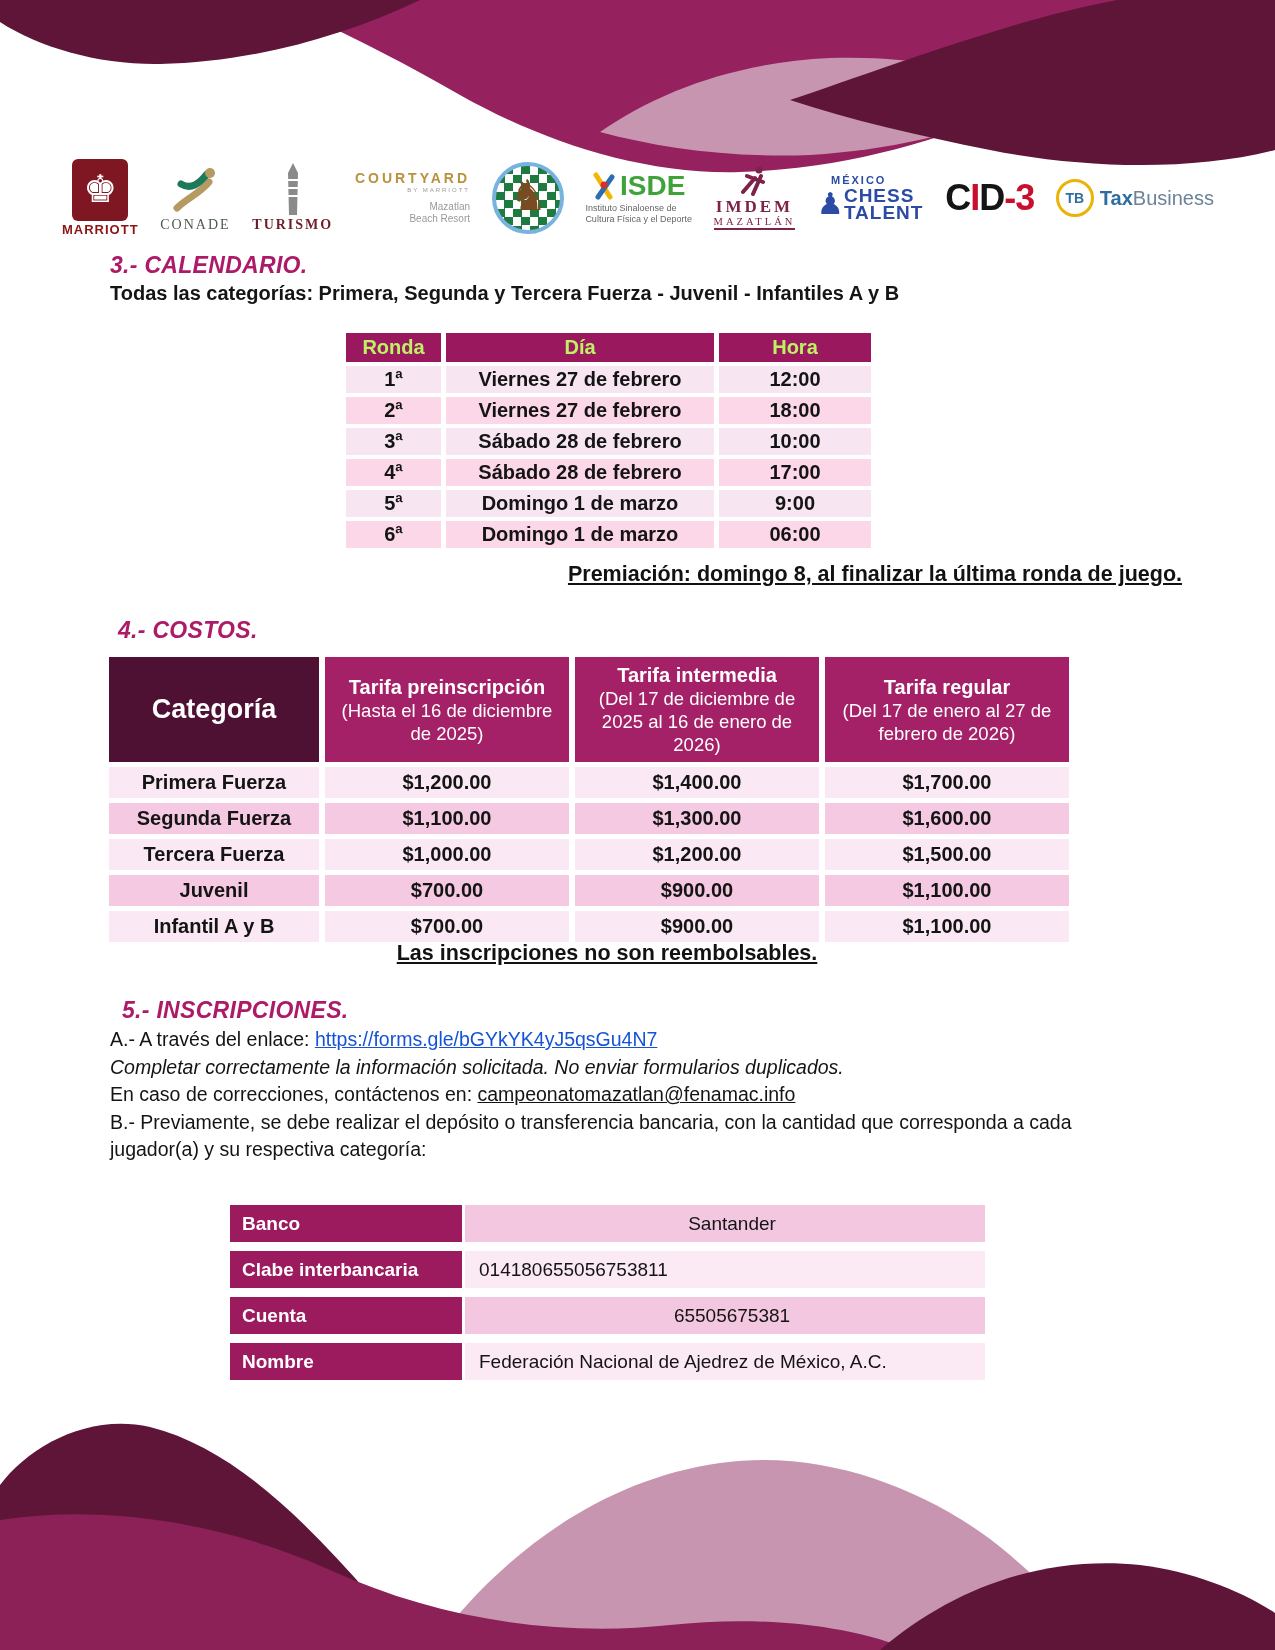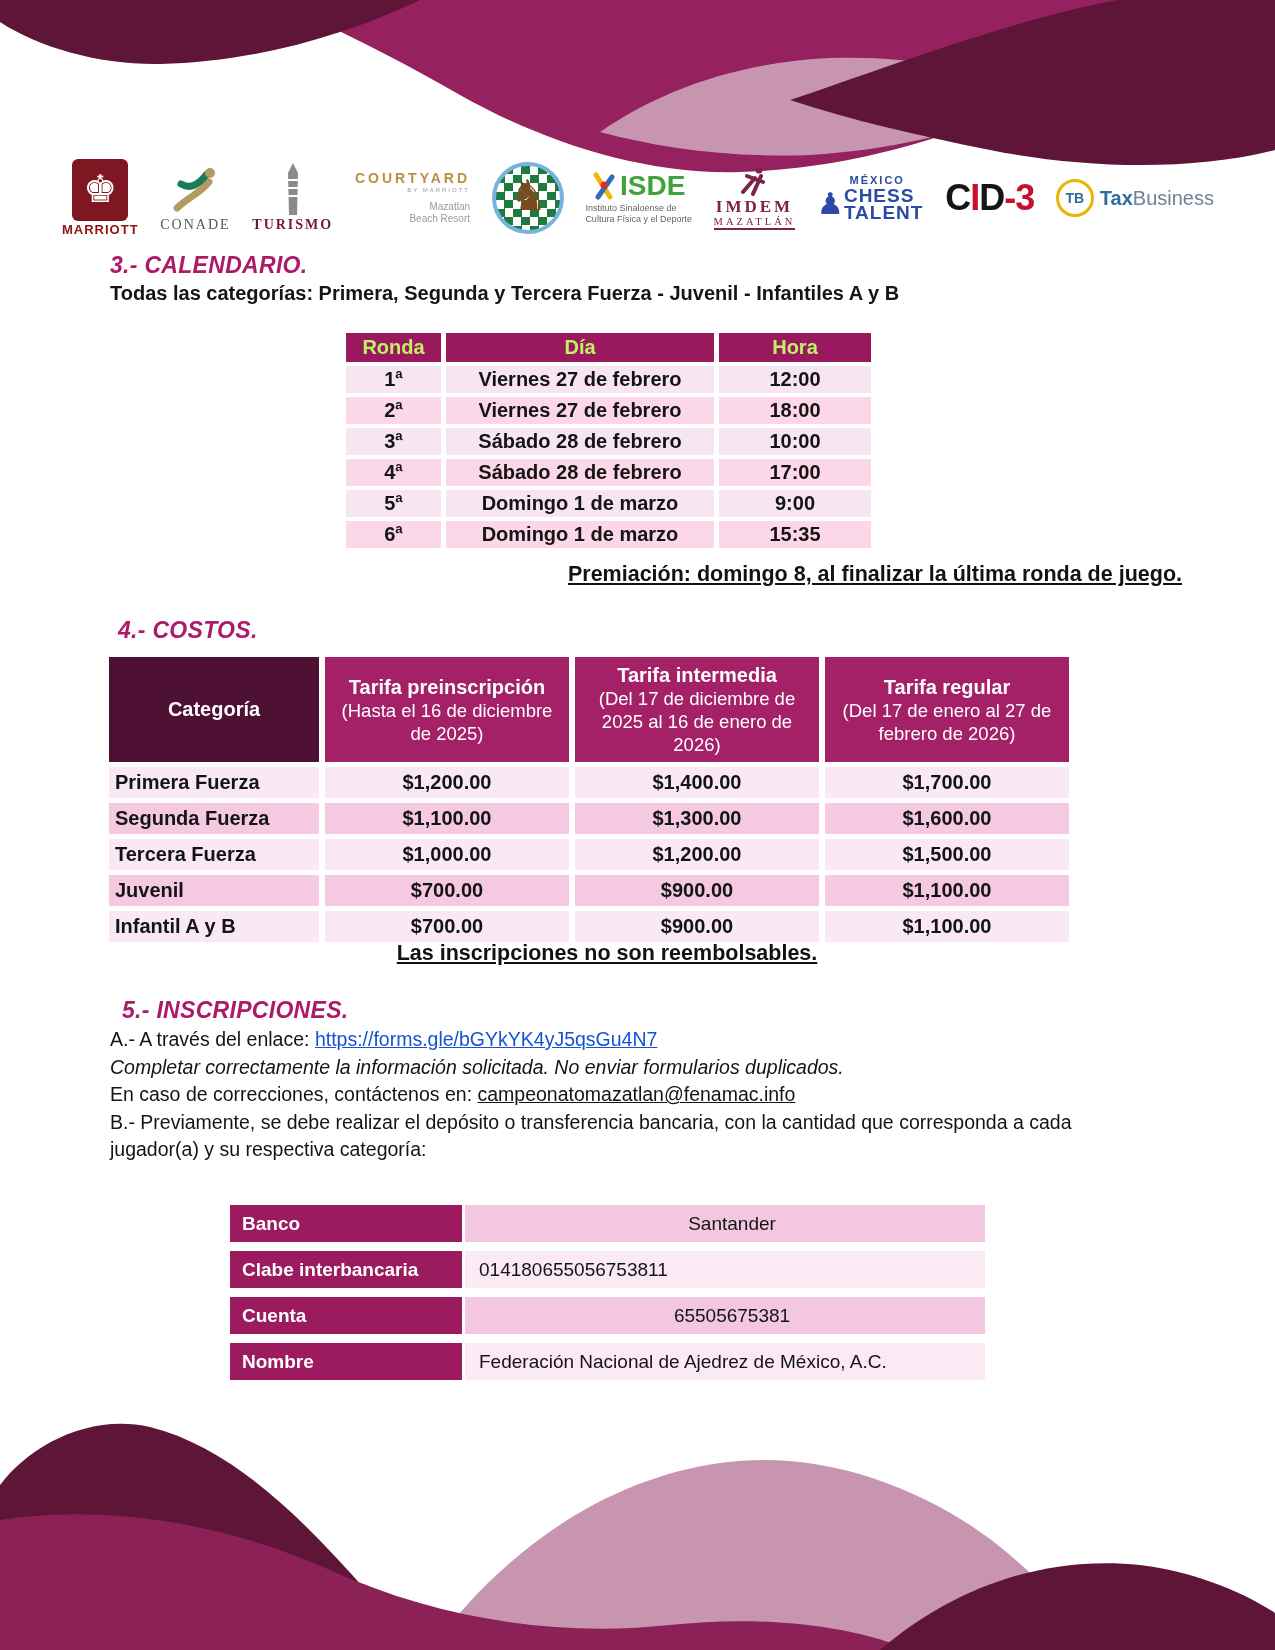--- a/index.html
+++ b/index.html
@@ -24,21 +24,21 @@
   .court-by { font-size:6px; color:#999; letter-spacing:2px; margin-top:1px; }
   .court-sub { font-size:10px; color:#9a9a9a; text-align:right; margin-top:8px; line-height:12px; }
   .ajx-circle { width:72px; height:72px; border-radius:50%; border:4px solid #77B3DC;
      background:repeating-conic-gradient(#1F7A40 0 90deg, #ffffff 0 180deg); background-size:17px 17px; position:relative; overflow:hidden; }
   .ajx-knight { position:absolute; left:14px; top:8px; font-size:42px; color:#7A4A21; font-family:"DejaVu Sans",sans-serif; }
   .isde-row { display:flex; align-items:center; gap:4px; }
   .isde-title { font-size:28px; font-weight:800; color:#3FA33A; letter-spacing:0; }
   .isde-sub { font-size:9px; color:#666; margin-top:2px; line-height:11px; text-align:left; width:100%; }
   .imdem-title { font-size:17px; font-weight:700; color:#7D2248; letter-spacing:3px; margin-top:2px; font-family:"Liberation Serif",serif; }
   .imdem-sub { font-size:10.5px; color:#7D2248; letter-spacing:3px; border-bottom:2px solid #7D2248; padding-bottom:1px; font-family:"Liberation Serif",serif; }
-  .mct { align-items:center; color:#2B4BA5; }
+  .mct { align-items:flex-start; color:#2B4BA5; }
   .mct-mex { font-size:11px; font-weight:800; letter-spacing:2px; margin-left:14px; }
   .mct-row { display:flex; align-items:center; }
   .mct-pawn { font-size:30px; font-family:"DejaVu Sans",sans-serif; line-height:26px; }
   .mct-big { font-size:19px; font-weight:900; line-height:17px; letter-spacing:1px; }
   .cid3 { font-size:36px; font-weight:900; letter-spacing:-1px; }
   .cid3 .blk { color:#151515; } .cid3 .red { color:#C8102E; }
   .taxb { flex-direction:row; gap:6px; }
   .tb-circle { width:38px; height:38px; border-radius:50%; border:3px solid #eab308; color:#2E6DA0; display:flex; align-items:center; justify-content:center; font-size:14px; font-weight:800; }
   .tb-text { font-size:20px; }
   .tb-text .b { font-weight:800; color:#2E6DA0; } .tb-text .r { font-weight:400; color:#6B8298; }
@@ -57,26 +57,26 @@
   
   #calendar-table { top:329px; left:341px; border-collapse:separate; border-spacing:5px 4px; table-layout:fixed; }
   #calendar-table th { background:#9A195E; color:#bef264; font-size:20px; font-weight:700; padding:3px 0; }
   #calendar-table td { text-align:center; font-weight:700; font-size:20px; padding:2px 4px; color:#141414; }
   #calendar-table tr.light td { background:#F7E6F2; }
   #calendar-table tr.pink td  { background:#FBD7E8; }
 
   
   #costs-table { top:652px; left:103px; border-collapse:separate; border-spacing:6px 5px; table-layout:fixed; }
   #costs-table th { color:#fff; vertical-align:middle; padding:6px 6px; }
-  #costs-table th.cat { background:#4E1134; font-size:20px; font-weight:700;margin-left:24px; }
+  #costs-table th.cat { background:#4E1134; font-size:27px; font-weight:700;margin-left:24px; }
   #costs-table th.tarifa { background:#A42168; }
   #costs-table th .t { font-weight:700; font-size:20px; line-height:24px; }
   #costs-table th .s { font-weight:400; font-size:18.5px; line-height:23px; }
   #costs-table td { font-weight:700; font-size:20px; text-align:center; padding:4px 6px; color:#141414; }
-  #costs-table td.catcell { text-align:left; }
+  #costs-table td.catcell { text-align:center; }
   #costs-table tr.light td { background:#FAE9F4; }
   #costs-table tr.pink td  { background:#F5C9E1; }
 
   
   #inscr-block { top:1026px; left:110px; width:1020px; font-size:19.5px; line-height:27.5px; color:#141414; }
   #inscr-block .italic { font-style:italic; }
   a.form-link { color:#1553D6; text-decoration:underline; cursor:pointer; }
   a.mail-link { color:#141414; text-decoration:underline; cursor:pointer; }
 
   
@@ -218,21 +218,21 @@
     <td>17:00</td>
   </tr>
   <tr class="light">
     <td>5ª</td>
     <td>Domingo 1 de marzo</td>
     <td>9:00</td>
   </tr>
   <tr class="pink">
     <td>6ª</td>
     <td>Domingo 1 de marzo</td>
-    <td>15:35</td>
+    <td>06:00</td>
   </tr>
 </tbody>
   </table>
 
 <div id="premiacion" class="abs center-line">Premiación: domingo 8, al finalizar la última ronda de juego.</div>
 
 <div id="sec4-heading" class="abs sec-heading">4.- COSTOS.</div>
 
 <table id="costs-table" class="abs">
   <colgroup>

